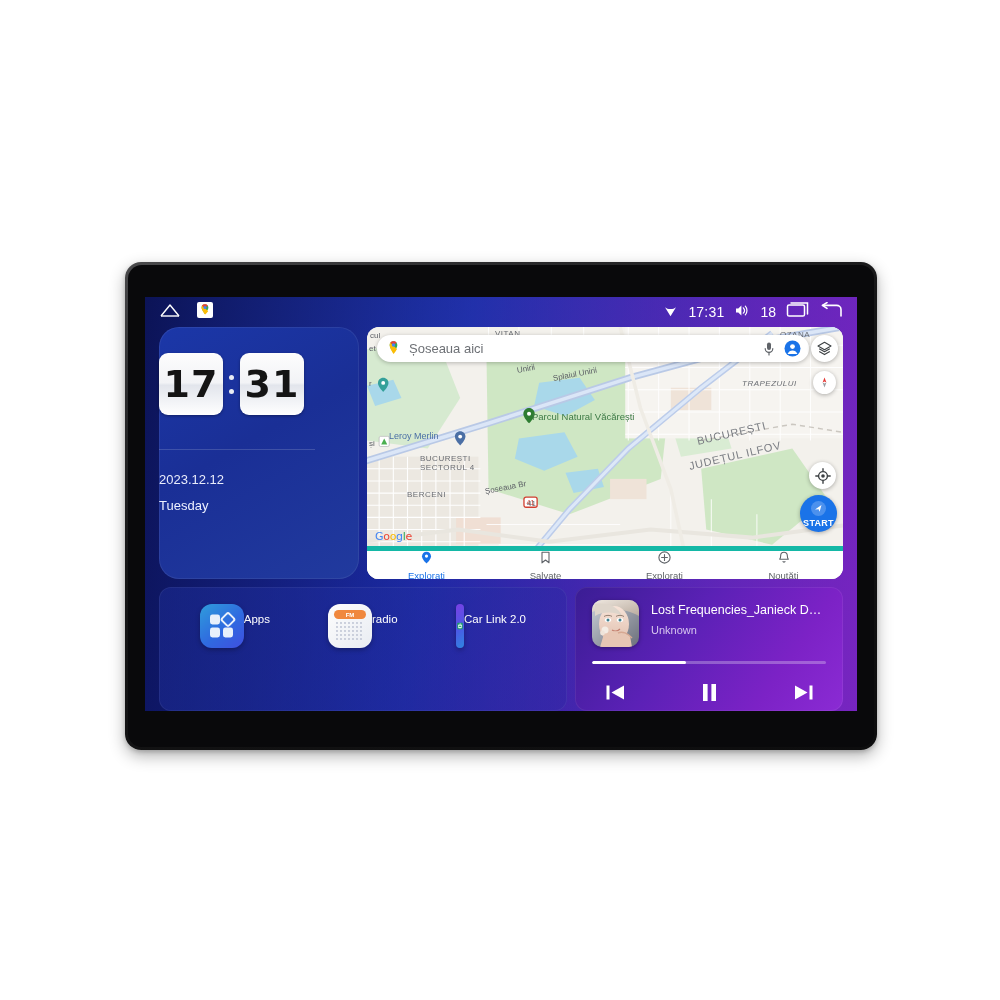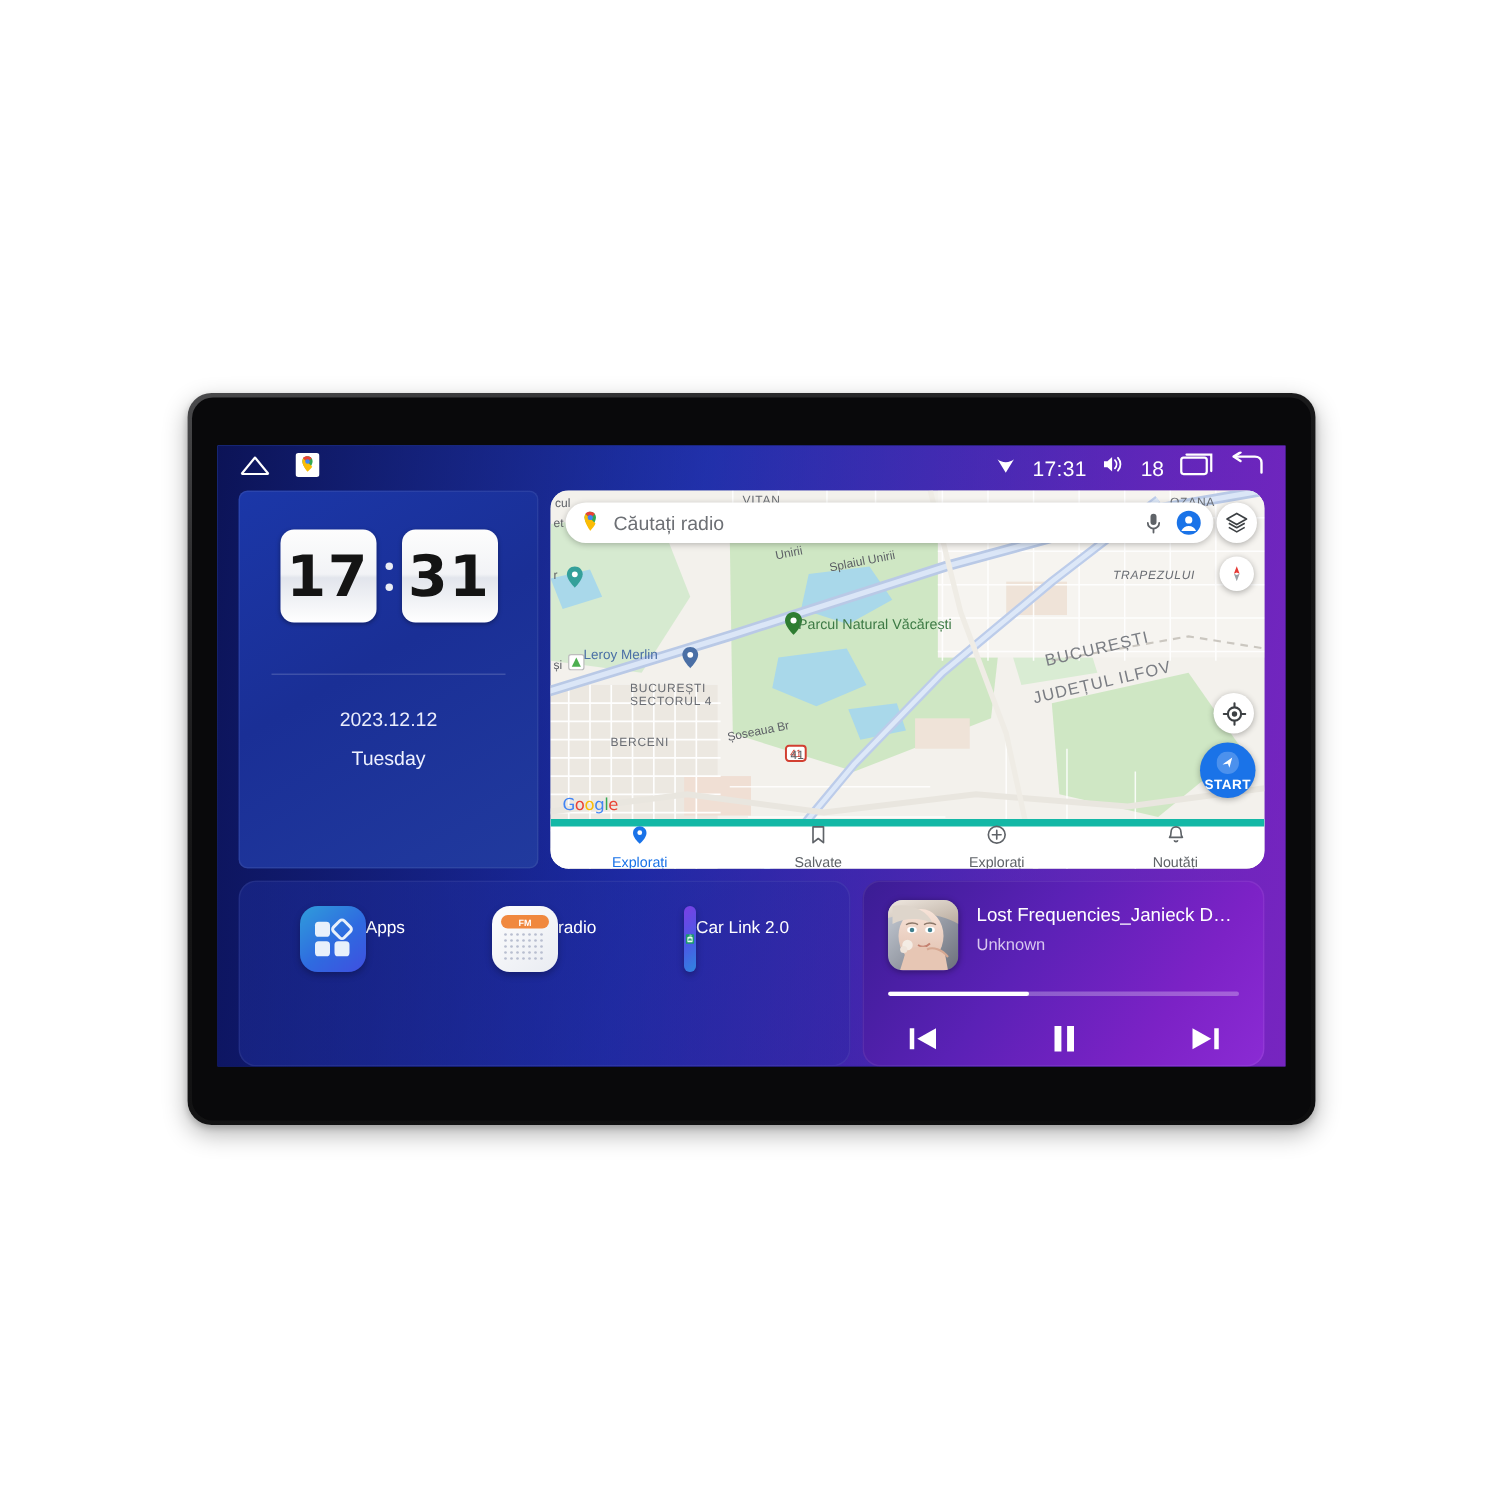--- a/index.html
+++ b/index.html
@@ -43,24 +43,24 @@
   .sb-left{ display:flex; align-items:center; gap:16px; }
   .sb-right{ margin-left:auto; display:flex; align-items:center; gap:10px; }
   .sb-time{ font-size:14px; letter-spacing:.2px; }
   .sb-vol-num{ font-size:14px; }
 
   
   #widgets{
     display:flex; gap:8px; padding:0 14px; height:252px;
   }
   #clock-card{
-    width:200px; border-radius:6px; flex:none;
+    width:200px; border-radius:20px; flex:none;
     background:linear-gradient(150deg,#1b37a8 0%,#1a2f96 45%,#213a9e 100%);
     box-shadow:inset 0 0 0 1px rgba(255,255,255,.07);
-    display:flex; flex-direction:column; align-items:center;
+    display:flex; flex-direction:column; 
     padding-top:26px;
   }
   .flip-row{ display:flex; align-items:center; gap:6px; }
   .flip{
     width:64px; height:62px; border-radius:9px;
     background:linear-gradient(#fdfdfd 0%,#f2f3f6 48%,#e2e5ec 52%,#ffffff 100%);
     box-shadow:0 1px 3px rgba(0,0,0,.35);
     display:flex; align-items:center; justify-content:center;
     font-size:38px; font-weight:700; color:#141414; letter-spacing:1px;
     font-family:"DejaVu Sans", sans-serif;
@@ -350,21 +350,21 @@
 
           <div id="map-search">
             <span class="si">
               <svg width="15" height="17" viewBox="0 0 15 17">
                 <path d="M7.5 1.2c-2.1 0-3.8 1.7-3.8 3.8 0 2.9 3.8 8 3.8 8s3.8-5.1 3.8-8c0-2.1-1.7-3.8-3.8-3.8z" fill="#34A853"></path>
                 <path d="M4.2 2.5 L11 9c-.9 2-3.5 4.9-3.5 4.9S3.7 8.8 3.7 5c0-1 .2-1.8.5-2.5z" fill="#FBBC05"></path>
                 <path d="M4.3 2.4C5 1.6 6.2 1.2 7.5 1.2c1.3 0 2.4.5 3.1 1.4L7.5 5.6z" fill="#EA4335"></path>
                 <circle cx="7.5" cy="5" r="1.7" fill="#4285F4"></circle>
               </svg>
             </span>
-            <span id="map-search-text">Căutați radio</span>
+            <span id="map-search-text">Șoseaua aici</span>
             <span class="si">
               <svg width="12" height="16" viewBox="0 0 12 16">
                 <rect x="4" y="1.5" width="4" height="7.5" rx="2" fill="#5f6368"></rect>
                 <path d="M2.2 7.6a3.8 3.8 0 0 0 7.6 0" fill="none" stroke="#5f6368" stroke-width="1.2" stroke-linecap="round"></path>
                 <path d="M6 11.4 V14" stroke="#5f6368" stroke-width="1.2" stroke-linecap="round"></path>
               </svg>
             </span>
             <span class="si">
               <svg width="17" height="17" viewBox="0 0 17 17">
                 <circle cx="8.5" cy="8.5" r="8" fill="#1a73e8"></circle>

